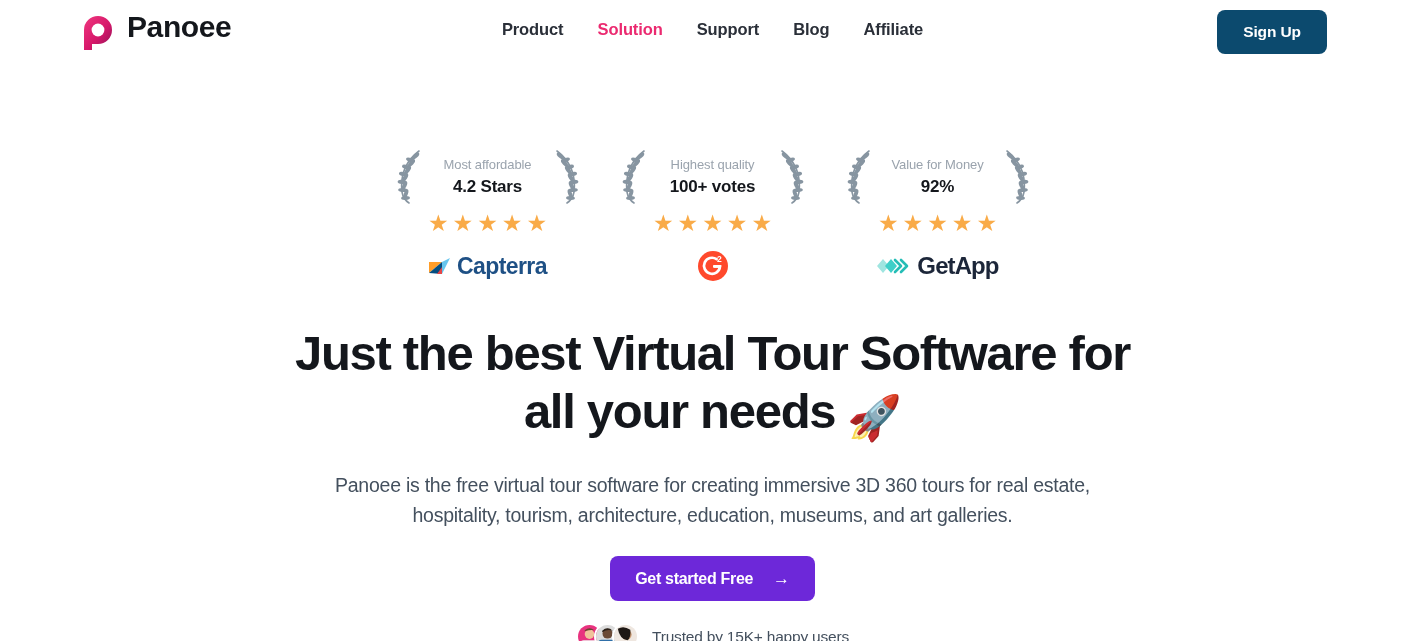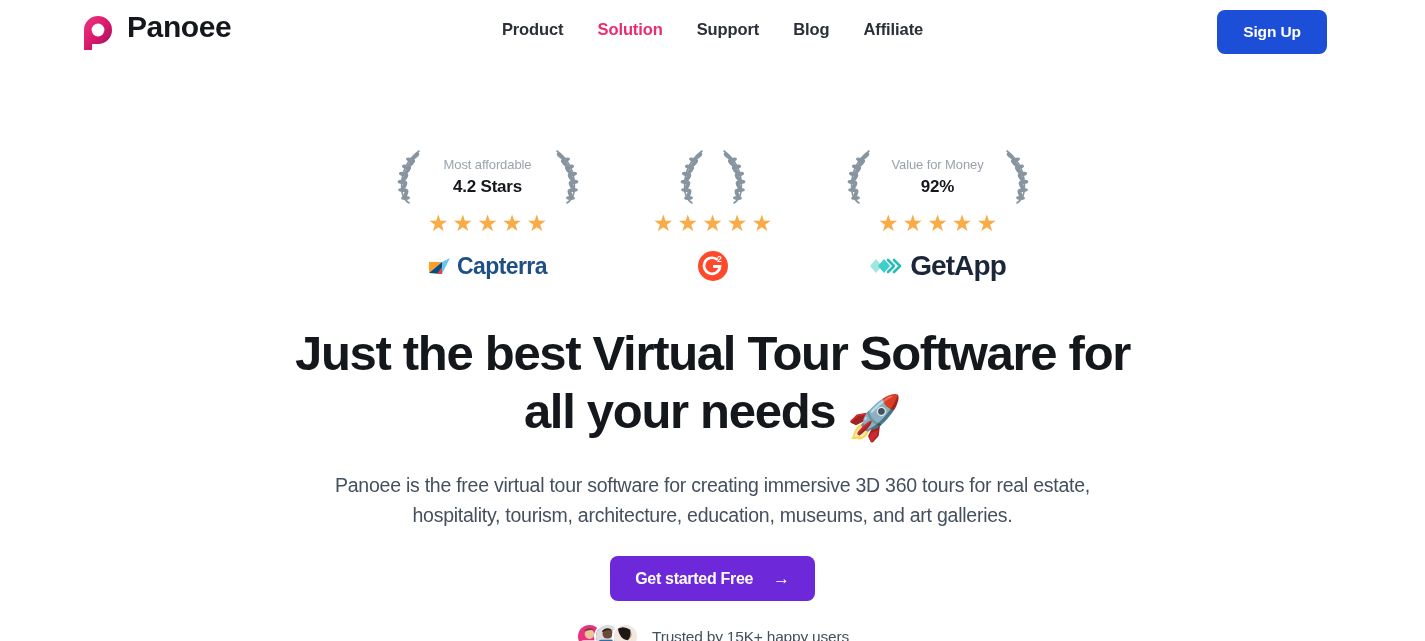--- a/index.html
+++ b/index.html
@@ -55,21 +55,21 @@
   }
   .nav-link.is-active { color: #EB2A70; }
 
   .signup-btn {
     position: absolute;
     right: 98px; top: 10px;
     height: 44px;
     padding: 0 26px;
     border: none;
     border-radius: 8px;
-    background: #1d4ed8;
+    background: #0c4a6e;
     color: #ffffff;
     font-family: "Liberation Sans", sans-serif;
     font-size: 15.5px;
     font-weight: 700;
     letter-spacing: -0.1px;
     cursor: pointer;
     display: flex;
     align-items: center;
     justify-content: center;
   }
@@ -138,21 +138,21 @@
   .capterra-logo { display: flex; align-items: center; gap: 3px; }
   .capterra-word {
     font-size: 23px;
     font-weight: 700;
     color: #1E5085;
     letter-spacing: -0.6px;
     line-height: 1;
   }
   .getapp-logo { display: flex; align-items: center; gap: 7px; }
   .getapp-word {
-    font-size: 28px;
+    font-size: 24px;
     font-weight: 800;
     color: #1c2639;
     letter-spacing: -0.9px;
     line-height: 1;
   }
 
   
   .hero {
     margin-top: 44px;
     text-align: center;
@@ -340,20 +340,24 @@
             <ellipse cx="9.5" cy="26" rx="4.6" ry="2.1" transform="rotate(10 9.5 26)"></ellipse>
             <ellipse cx="11.2" cy="29.5" rx="4.6" ry="2.1" transform="rotate(-60 11.2 29.5)"></ellipse>
             <ellipse cx="8.2" cy="34" rx="4.6" ry="2.1" transform="rotate(6 8.2 34)"></ellipse>
             <ellipse cx="10.5" cy="37.5" rx="4.6" ry="2.1" transform="rotate(-66 10.5 37.5)"></ellipse>
             <ellipse cx="8.8" cy="42" rx="4.6" ry="2.1" transform="rotate(2 8.8 42)"></ellipse>
             <ellipse cx="12" cy="45.5" rx="4.4" ry="2.0" transform="rotate(-72 12 45.5)"></ellipse>
             <ellipse cx="11.5" cy="50" rx="4.4" ry="2.0" transform="rotate(-4 11.5 50)"></ellipse>
           </g>
         </svg>
       </span>
+      <span class="badge-texts">
+        <span class="badge-caption">Highest quality</span>
+        <span class="badge-value">100+ votes</span>
+      </span>
       <span>
         <svg class="laurel-svg right" viewBox="0 0 32 56" xmlns="http://www.w3.org/2000/svg" aria-hidden="true">
           <g fill="none" stroke="#8795a1" stroke-width="1.6" stroke-linecap="round">
             <path d="M25 3 C12 13 6 27 8 44 C9 50 12 53 15 55"></path>
           </g>
           <g fill="#8795a1">
             <ellipse cx="21.5" cy="8" rx="4.6" ry="2.1" transform="rotate(-42 21.5 8)"></ellipse>
             <ellipse cx="16.5" cy="12" rx="4.6" ry="2.1" transform="rotate(18 16.5 12)"></ellipse>
             <ellipse cx="17.5" cy="15" rx="4.6" ry="2.1" transform="rotate(-48 17.5 15)"></ellipse>
             <ellipse cx="12.5" cy="19" rx="4.6" ry="2.1" transform="rotate(14 12.5 19)"></ellipse>

